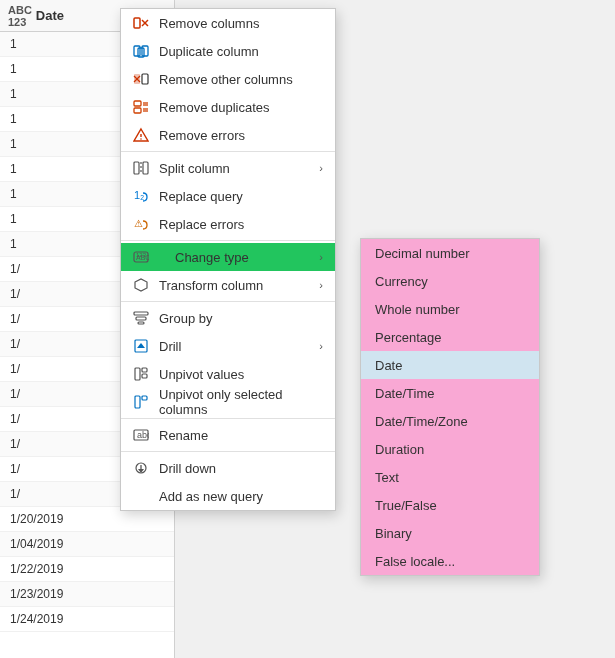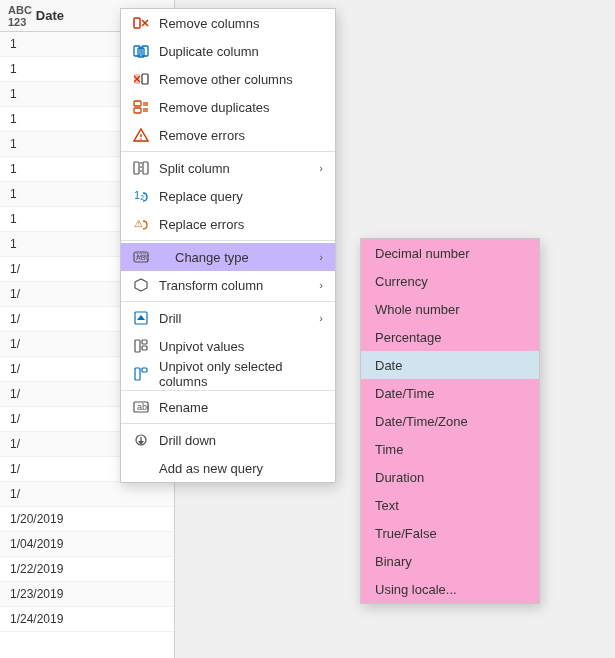--- a/index.html
+++ b/index.html
@@ -77,21 +77,21 @@
       align-items: center;
       padding: 5px 12px;
       height: 28px;
       cursor: pointer;
       color: #333;
       position: relative;
       gap: 8px;
     }
 
     .menu-item.highlighted {
-      background: #c4b5fd;
+      background: #22c55e;
       gap: 24px;
     }
 
     .menu-item .item-icon {
       width: 18px;
       height: 18px;
       flex-shrink: 0;
       display: flex;
       align-items: center;
       justify-content: flex-start;
@@ -342,20 +342,30 @@
       <svg width="16" height="16" viewBox="0 0 16 16">
           <path d="M2 5 L8 2 L14 5 L14 11 L8 14 L2 11 Z" fill="none" stroke="#555" stroke-width="1.2"></path>
         </svg>
     </span>
     <span class="item-label">Transform column</span>
     <span class="arrow">›</span>
   </div>
 
   <div class="menu-divider"></div>
 
+  <div class="menu-item">
+    <span class="item-icon">
+      <svg width="16" height="16" viewBox="0 0 16 16">
+          <rect x="1" y="2" width="14" height="3" rx="1" fill="none" stroke="#555" stroke-width="1.2"></rect>
+          <rect x="3" y="7" width="10" height="3" rx="1" fill="none" stroke="#555" stroke-width="1.2"></rect>
+          <rect x="5" y="12" width="6" height="2" rx="1" fill="none" stroke="#555" stroke-width="1.2"></rect>
+        </svg>
+    </span>
+    <span class="item-label">Group by</span>
+  </div>
 
   <div class="menu-item">
     <span class="item-icon icon-fill">
       <svg width="16" height="16" viewBox="0 0 16 16">
           <rect x="2" y="2" width="12" height="12" rx="1" fill="none" stroke="#0070c0" stroke-width="1.2"></rect>
           <polygon points="8,5 12,10 4,10" fill="#0070c0"></polygon>
         </svg>
     </span>
     <span class="item-label">Drill</span>
     <span class="arrow">›</span>
@@ -432,30 +442,27 @@
   <div class="submenu-item active">
     <span>Date</span>
   </div>
   <div class="submenu-item">
     <span>Date/Time</span>
   </div>
   <div class="submenu-item">
     <span>Date/Time/Zone</span>
   </div>
   <div class="submenu-item">
-    <span>Time</span>
-  </div>
-  <div class="submenu-item">
     <span>Duration</span>
   </div>
   <div class="submenu-item">
     <span>Text</span>
   </div>
   <div class="submenu-item">
     <span>True/False</span>
   </div>
   <div class="submenu-item">
     <span>Binary</span>
   </div>
   <div class="submenu-item">
-    <span>Using locale...</span>
+    <span>False locale...</span>
   </div>
 </div>
 
 </body></html>

